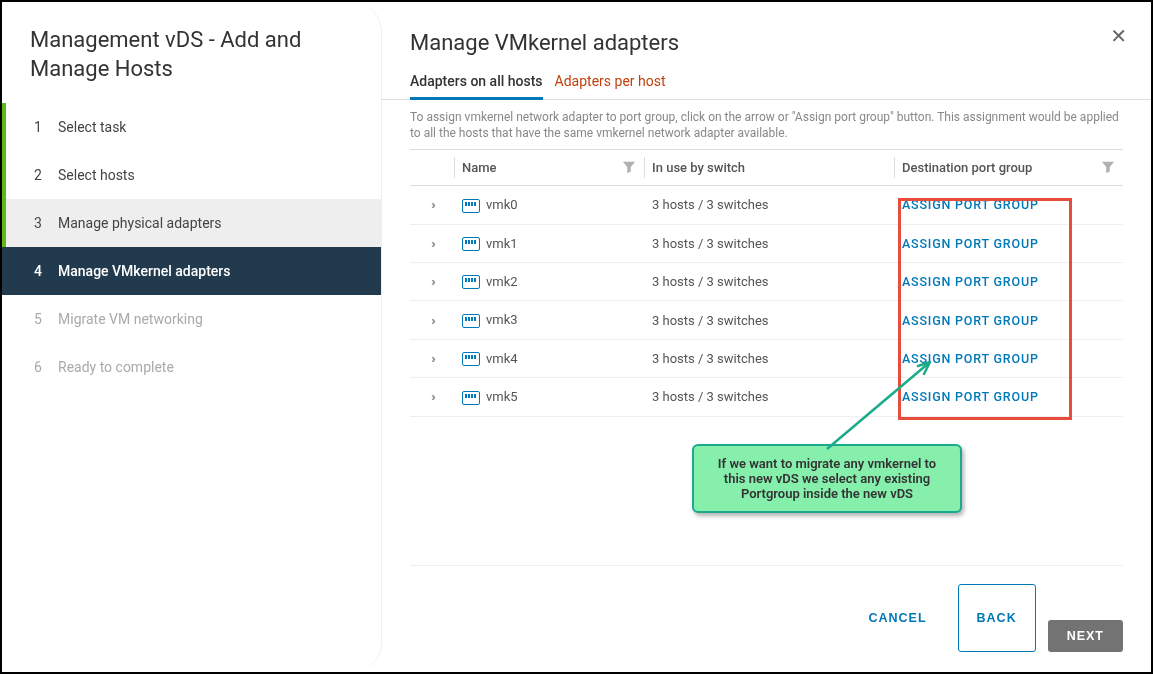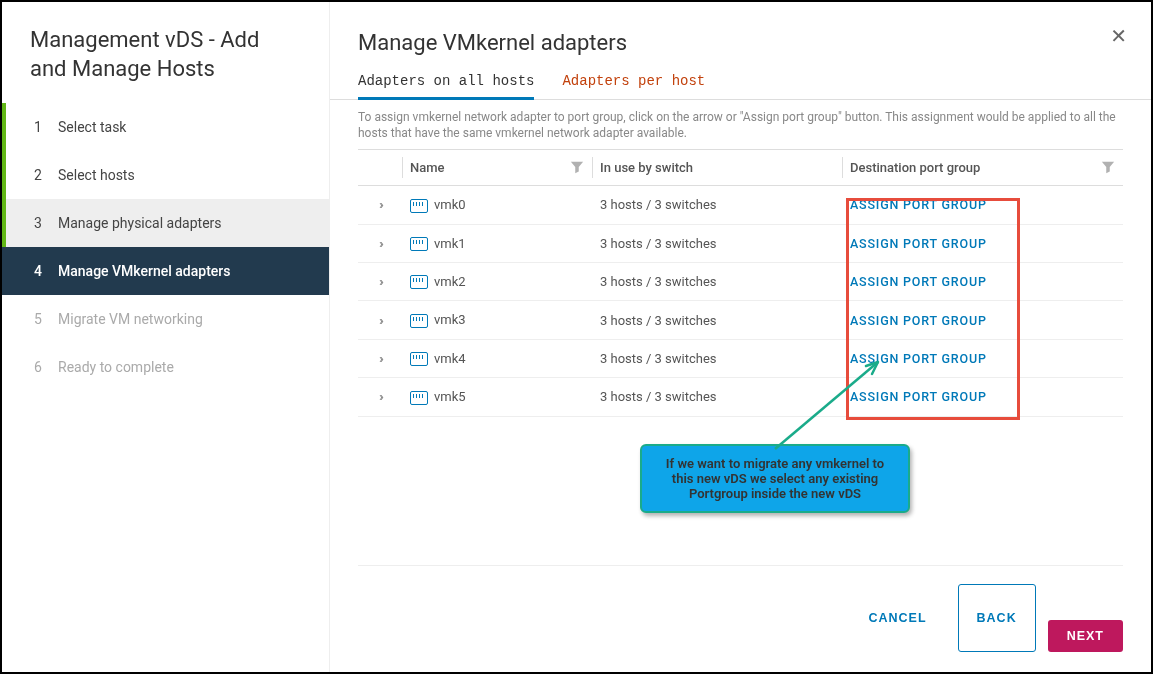--- a/index.html
+++ b/index.html
@@ -14,23 +14,24 @@
     position: relative;
     border: 2px solid #000;
   }
   .container {
     display: flex;
     width: 100%;
     height: 100%;
   }
   
   .sidebar {
-    width: 328px;
+    width: 380px;
     padding: 24px 0 0 0;
     border-right: 1px solid #eee;
+    border-radius: 30px;
   }
   .sidebar-title {
     font-size: 22px;
     font-weight: 400;
     color: #333;
     padding: 0 28px 20px 28px;
     line-height: 1.3;
   }
   .steps { list-style: none; }
   .step {
@@ -81,24 +82,23 @@
     font-weight: 400;
     margin-bottom: 8px;
   }
   .main-subtitle {
     font-size: 14px;
     color: #555;
     margin-bottom: 12px;
   }
   .tabs {
     display: flex;
-    gap: 28px;
+    gap: 12px;
     border-bottom: 1px solid #ddd;
     padding: 0 28px;
-    font-family: Liberation Mono, monospace;
   }
   .tab {
     padding: 10px 0 8px 0;
     font-size: 14px;
     color: #c2410c;
     cursor: pointer;
     border-bottom: 3px solid transparent;
     margin-bottom: -1px;
   }
   .tab.active {
@@ -166,21 +166,21 @@
     font-weight: 500;
     cursor: pointer;
   }
   .red-box {
     position: absolute;
     border: 3px solid #e74c3c;
     pointer-events: none;
   }
   .callout {
     position: absolute;
-    background: #0ea5e9;
+    background: #86efac;
     border: 2px solid #1aab8a;
     border-radius: 6px;
     padding: 10px 14px;
     font-size: 13px;
     font-weight: 600;
     color: #333;
     text-align: center;
     width: 270px;
     box-shadow: 2px 3px 4px rgba(0,0,0,0.3);
   }
@@ -214,21 +214,21 @@
     letter-spacing: 1px;
     font-weight: 600;
     padding: 8px 18px;
     border-radius: 3px;
     cursor: pointer;
     border: 1px solid transparent;
     background: none;
   }
   .btn-cancel { color: #0079b8; }
   .btn-back { color: #0079b8; border-color: #0079b8; }
-  .btn-next { background: #be185d; color: #fff; margin-top: 36px; }
+  .btn-next { background: #737373; color: #fff; margin-top: 36px; }
 
   .spacer-row td { height: 140px; border: none; }
 </style>
 </head>
 <body>
 
 <div class="container">
 
   <aside class="sidebar">
     <h1 class="sidebar-title">Management vDS - Add and Manage Hosts</h1>

